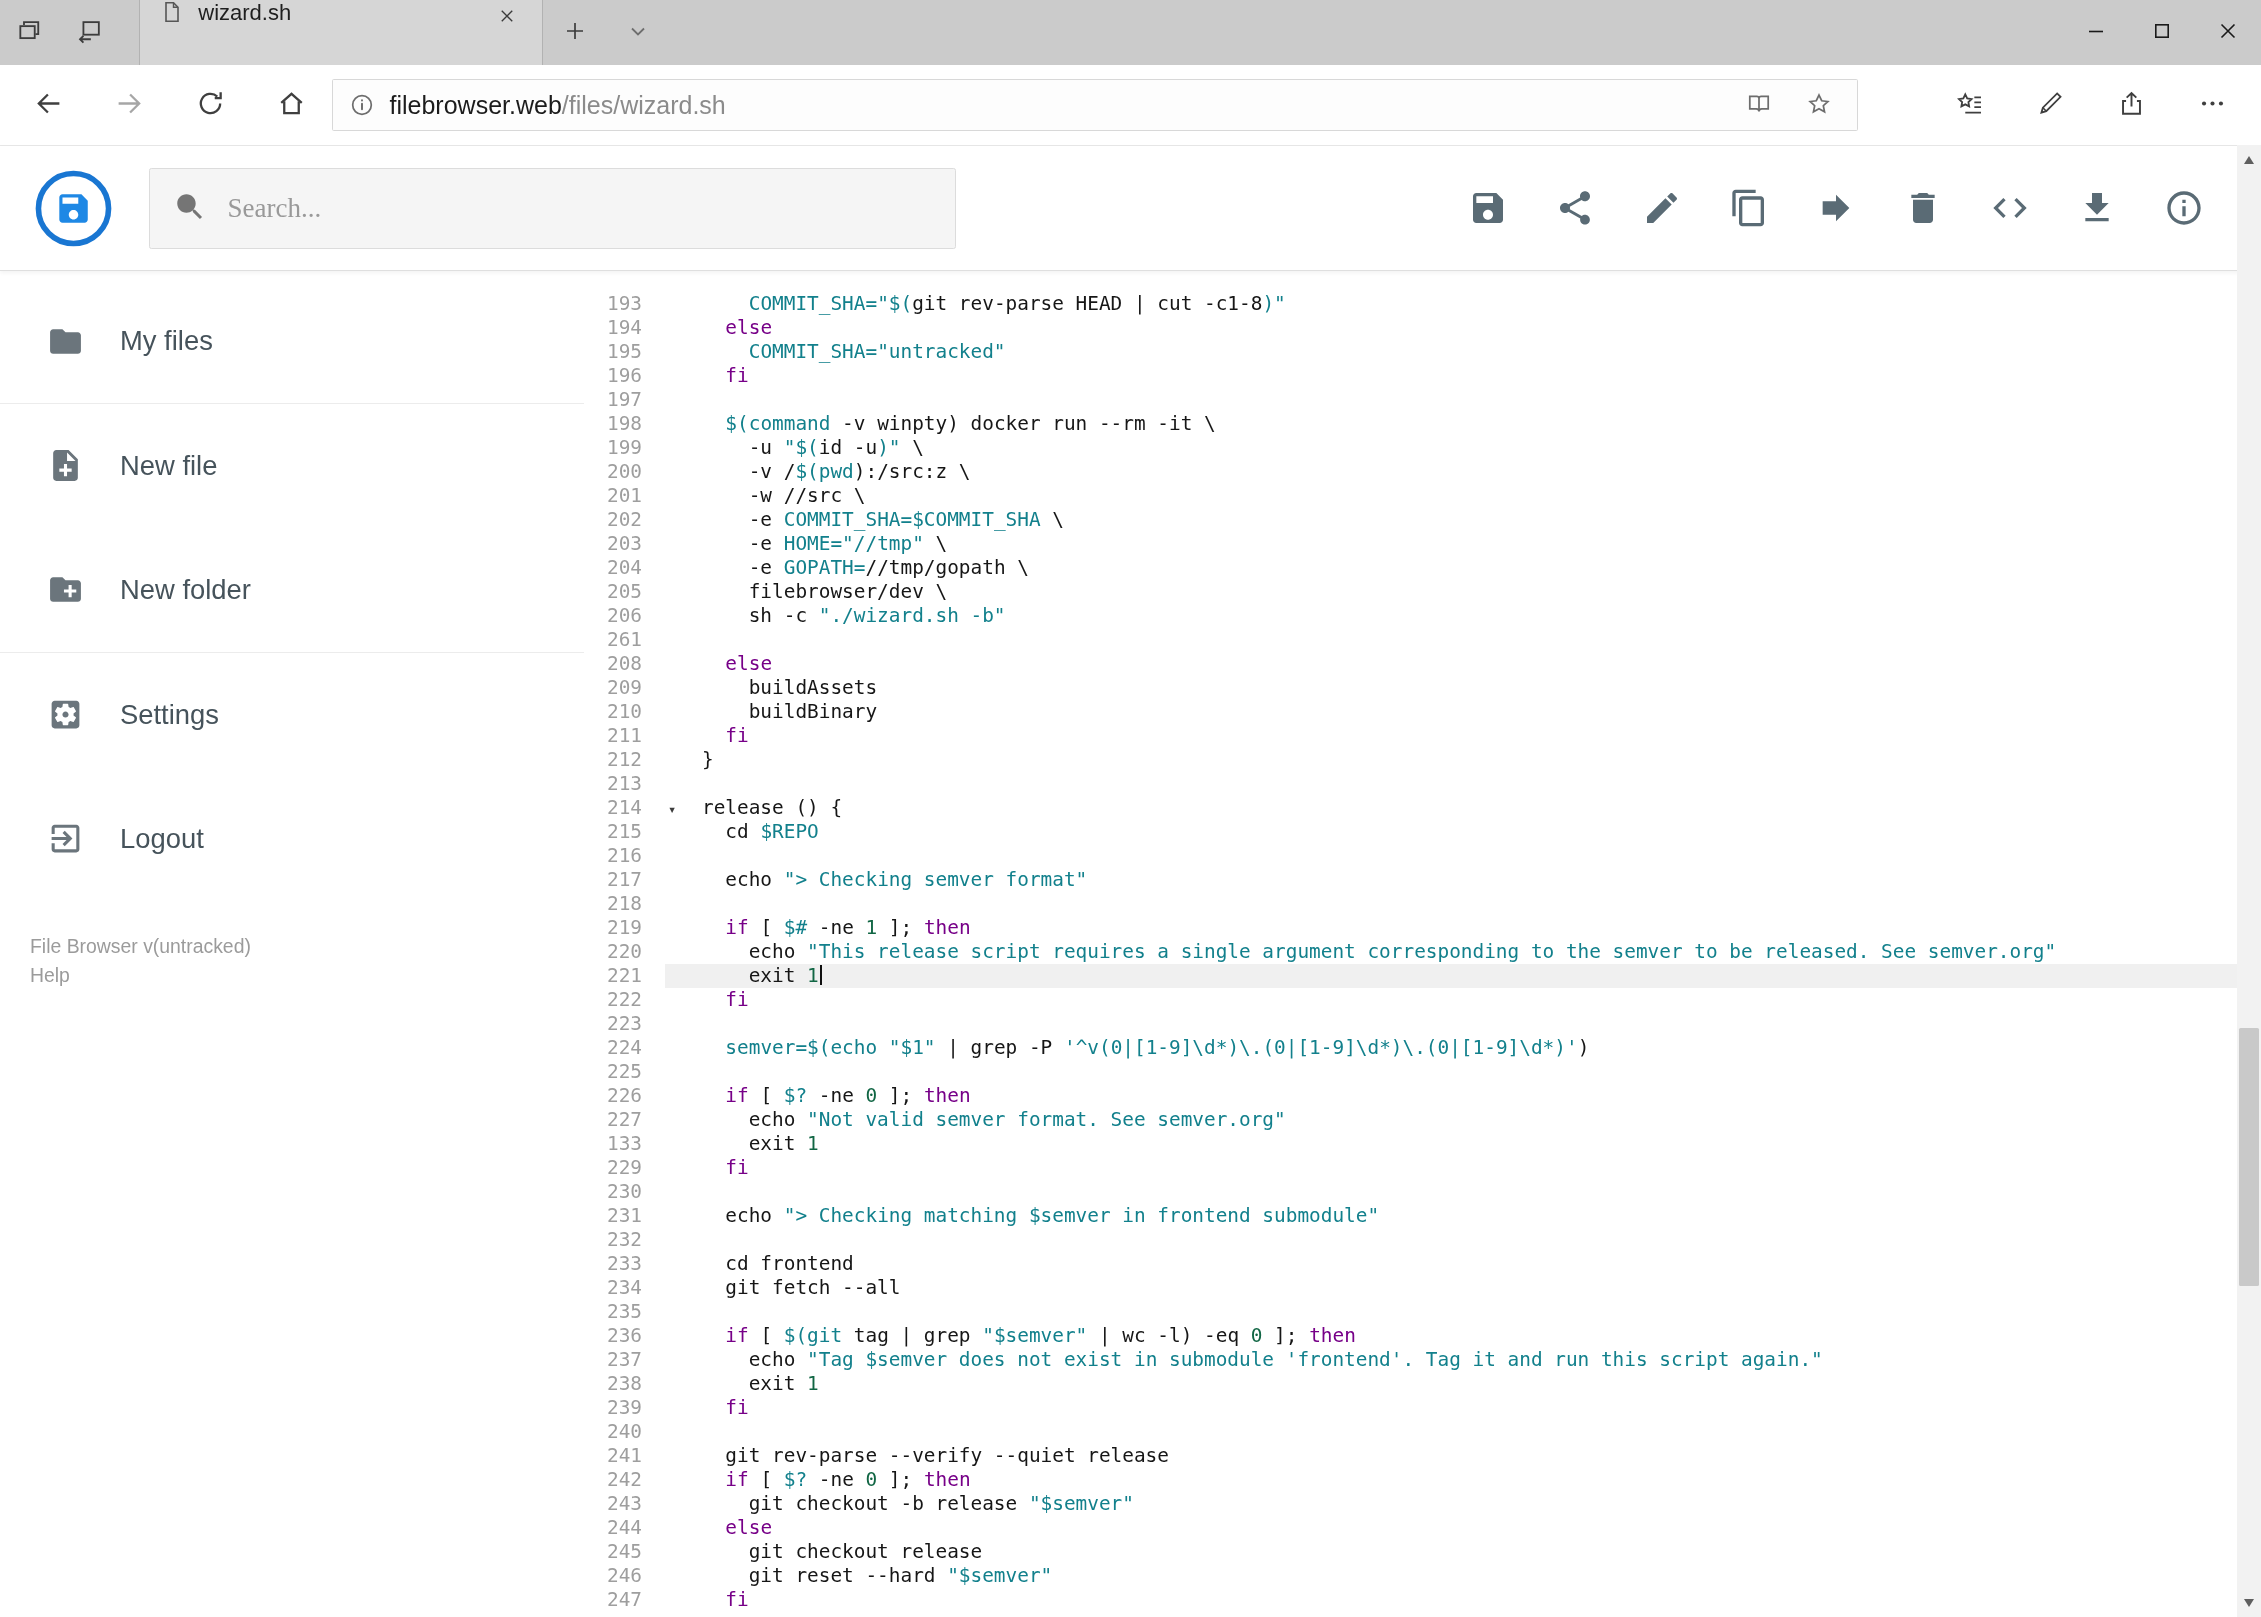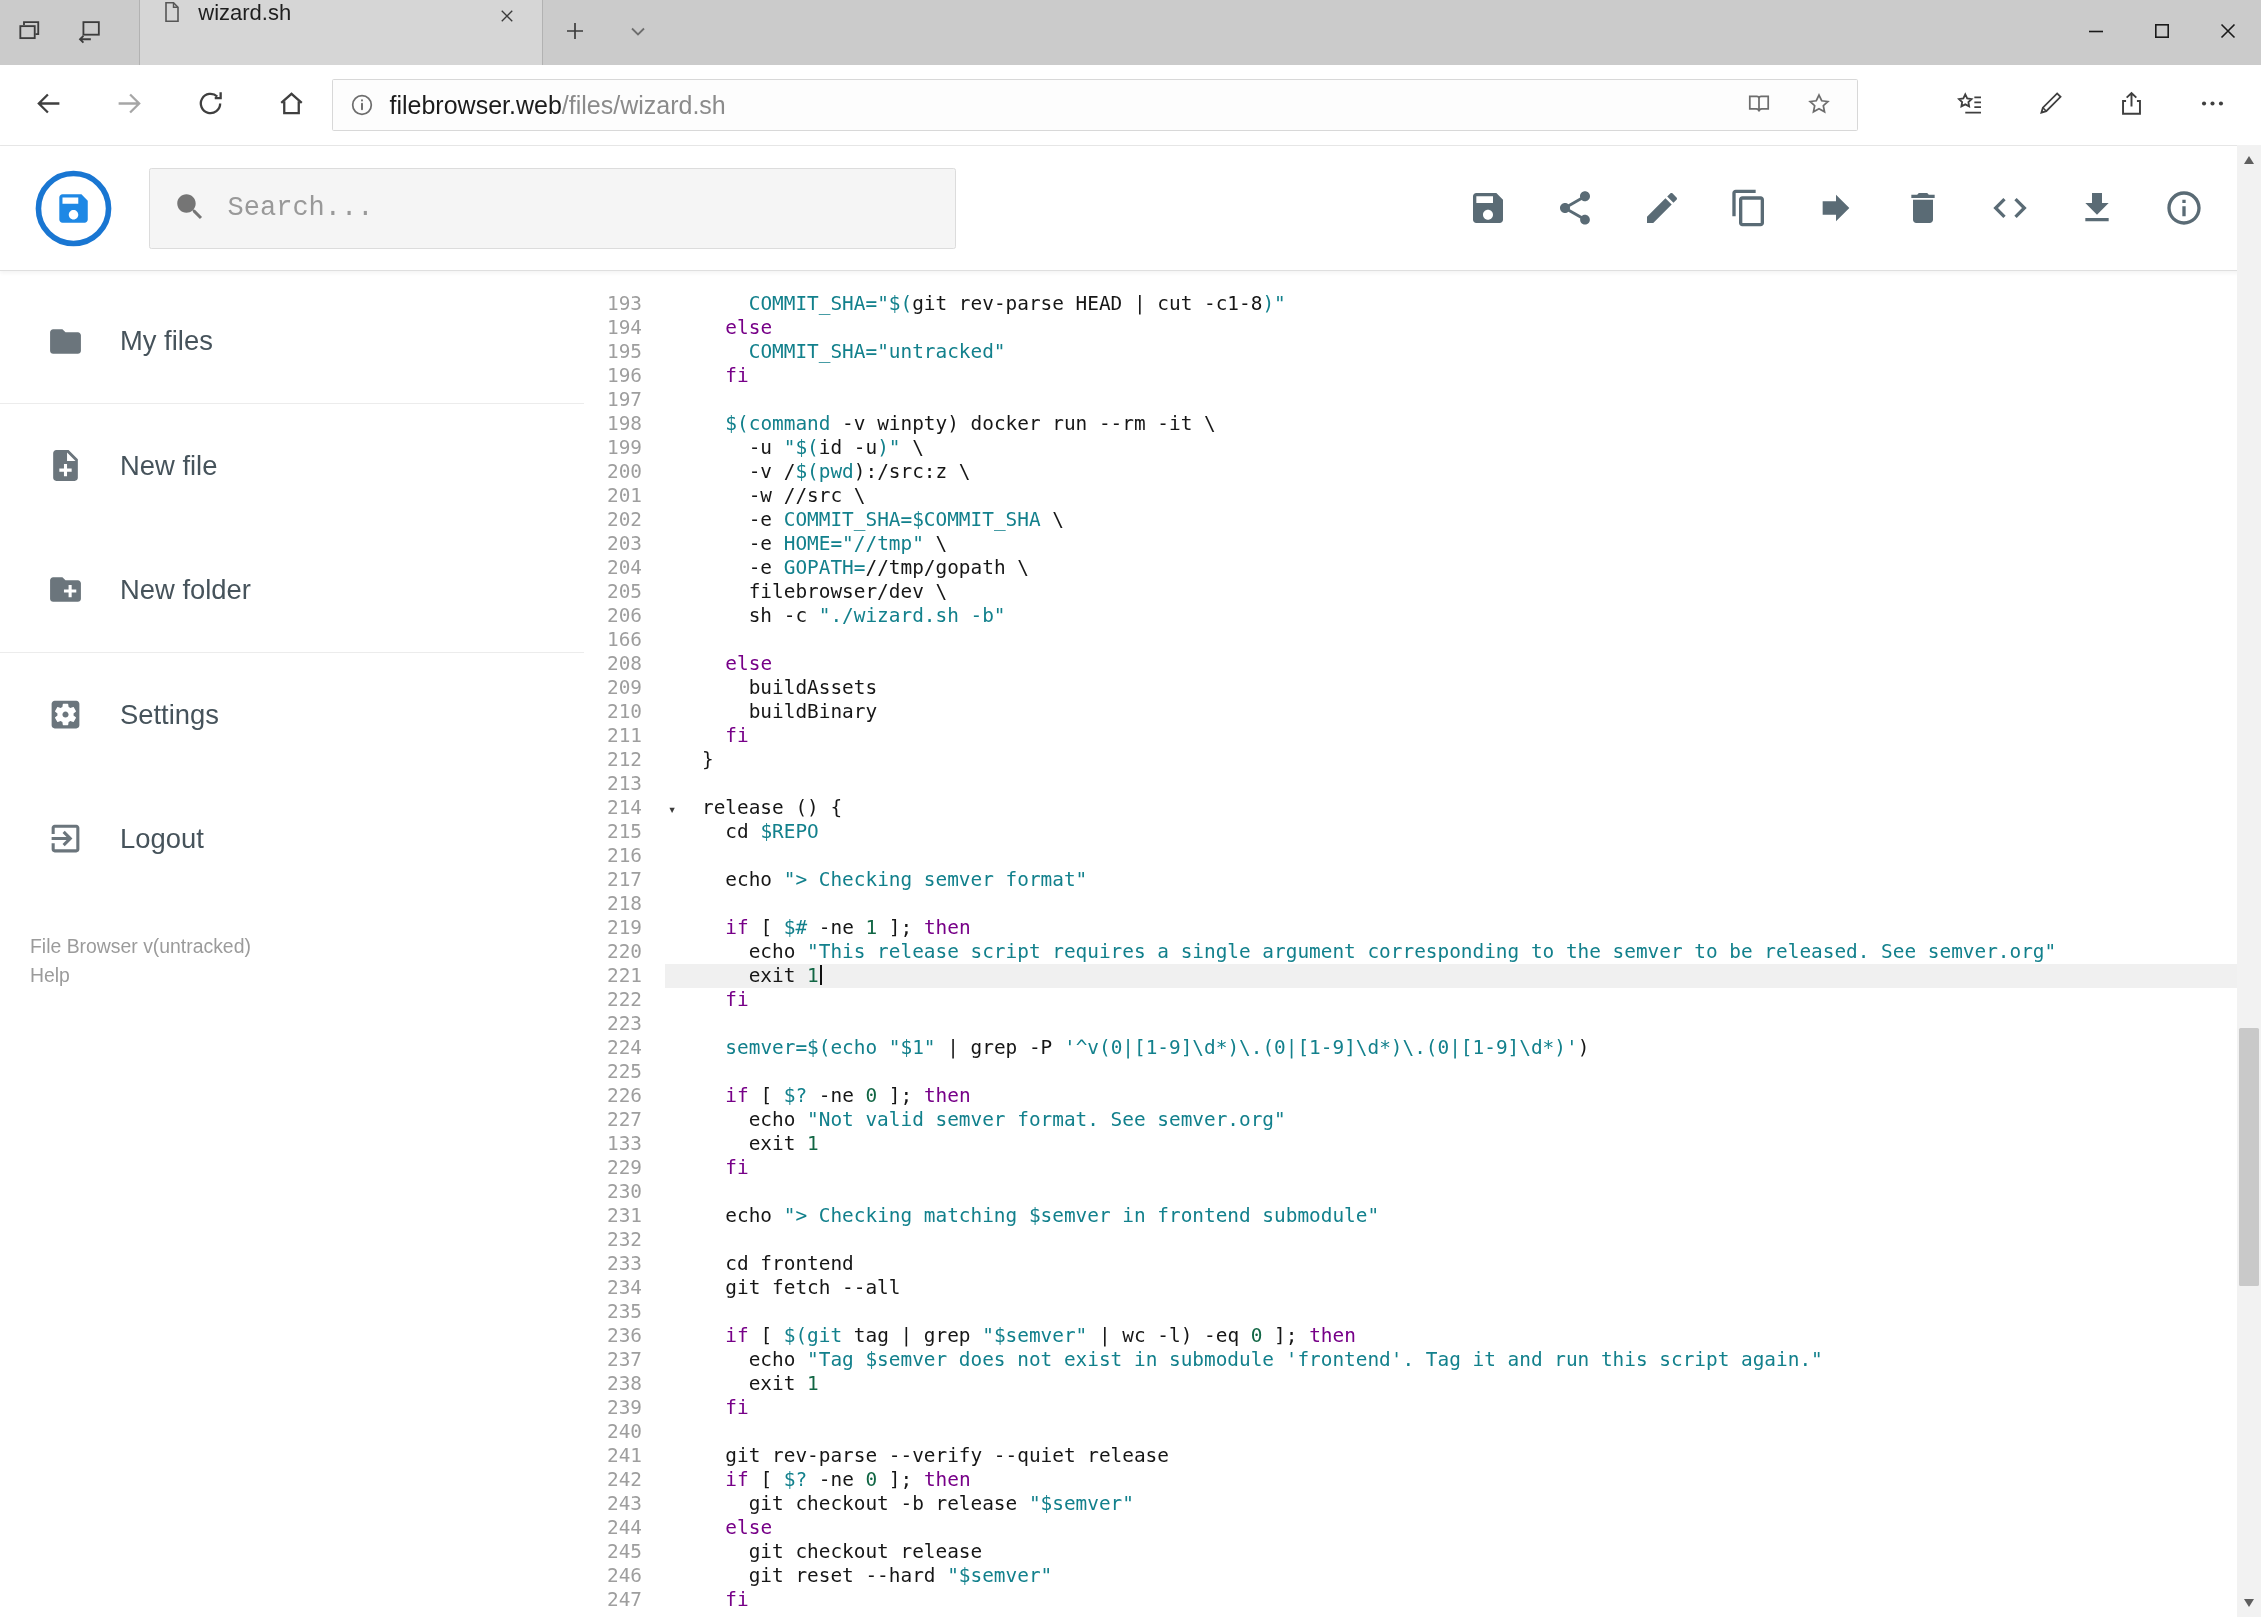--- a/index.html
+++ b/index.html
@@ -40,21 +40,21 @@
   .addr-right{margin-left:auto;display:flex;margin-right:8px}
   .addr-btn{width:81px;height:81px;display:flex;align-items:center;justify-content:center;cursor:pointer}
   .addr-btn svg{width:29px;height:29px}
 
   
   .app-header{height:125px;background:#fff;display:flex;align-items:center;border-bottom:0.8px solid #dfdfdf;box-shadow:0 1.6px 4px rgba(0,0,0,.05);position:relative;z-index:2}
   .logo{width:79px;height:79px;margin:0 36px 0 34px;flex:0 0 auto}
   .logo svg{width:79px;height:79px;display:block}
   .searchbox{width:807px;height:81px;background:#f5f5f5;border:0.8px solid #dcdcdc;border-radius:2.4px;display:flex;align-items:center;padding:0 22.6px;gap:21px}
   .searchbox svg{width:34px;height:34px;flex:0 0 auto}
-  .searchbox input{border:0;outline:0;background:transparent;font-size:27px;color:#333;width:100%;font-family:Liberation Mono, monospace}
+  .searchbox input{border:0;outline:0;background:transparent;font-size:27px;color:#333;width:100%;font-family:Liberation Serif, serif}
   .searchbox input::placeholder{color:#999}
   .toolbar{margin-left:auto;margin-right:57px;display:flex;gap:47px;align-items:center}
   .tool-btn{width:40px;height:40px;cursor:pointer}
   .tool-btn svg{width:40px;height:40px;fill:#5a6b75;display:block}
 
   
   .content{display:flex;height:1347px;background:#fff}
   .sidebar{width:584px;flex:0 0 auto;padding-top:8px}
   .side-item{height:124px;display:flex;align-items:center;gap:36px;padding-left:47px;cursor:pointer}
   .side-item svg{width:37px;height:37px;fill:#6b757c;flex:0 0 auto}
@@ -383,21 +383,21 @@
           </div>
           <div class="cm-line">
             <div class="cm-gutter">205</div>
             <div class="cm-code">    filebrowser/dev \</div>
           </div>
           <div class="cm-line">
             <div class="cm-gutter">206</div>
             <div class="cm-code">    sh -c <span class="tok-s">"./wizard.sh -b"</span></div>
           </div>
           <div class="cm-line">
-            <div class="cm-gutter">166</div>
+            <div class="cm-gutter">261</div>
             <div class="cm-code"></div>
           </div>
           <div class="cm-line">
             <div class="cm-gutter">208</div>
             <div class="cm-code">  <span class="tok-k">else</span></div>
           </div>
           <div class="cm-line">
             <div class="cm-gutter">209</div>
             <div class="cm-code">    buildAssets</div>
           </div>

